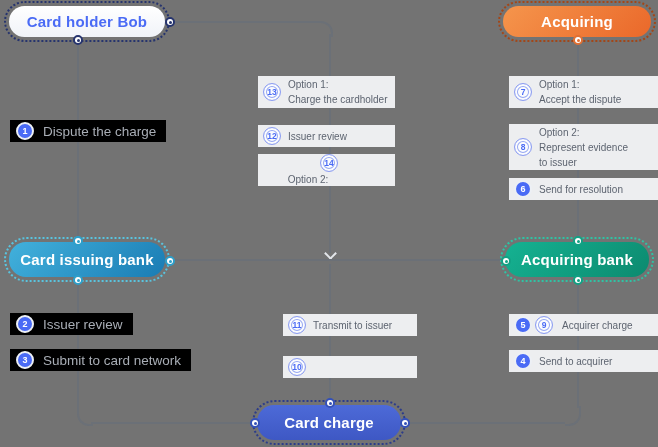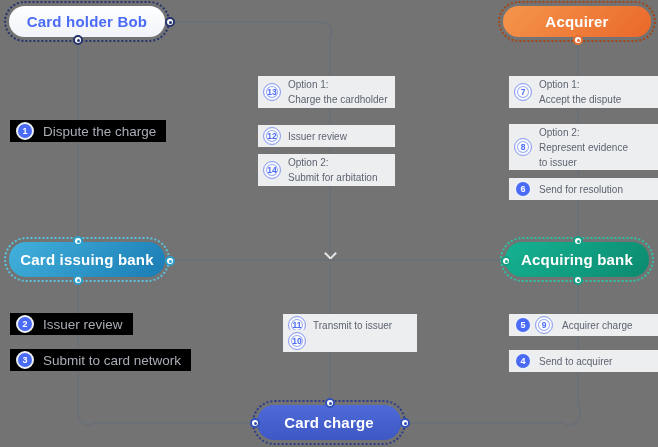--- a/index.html
+++ b/index.html
@@ -56,21 +56,21 @@
   .badge.outline {
     background:#fbfcfe; color:#4a6bf5; border:1px solid #8b9cf1; font-size:8.5px;
     box-shadow: inset 0 0 0 2px #fbfcfe, inset 0 0 0 3px #97a8f2;
   }
   
   .lbox {
     position:absolute; background:#edeef0; display:flex; align-items:center;
     box-sizing:border-box; padding-left:5px;
   }
   .lbox .ltext { margin-left:7px; font-size:10px; color:#5d6470; line-height:15px; white-space:nowrap; }
-  .lbox.clip { overflow:hidden; }
+  .lbox.clip { overflow:hidden;flex-direction:column; }
   .lbox .badge.outline { box-shadow: inset 0 0 0 2px #fbfcfe, inset 0 0 0 3px #97a8f2; }
   .dlabel {
     position:absolute; background:#000; display:flex; align-items:center; gap:9px;
     padding:2px 10px 2px 6px; color:#a9aeb6; font-size:13.5px; white-space:nowrap;
   }
   .pair { display:inline-flex; gap:3px; margin-right:2px; }
 </style>
 </head>
 <body>
 
@@ -91,21 +91,21 @@
   <div class="vline" style="left:329px;top:34px;height:219px"></div>
   <div class="arrow-down" style="left:326px;top:249px"></div>
   <div class="vline" style="left:329px;top:264px;height:134px"></div>
 
   <div class="hline" style="left:175px;top:259px;width:326px"></div>
 
   <div class="node card-holder" style="left:4px;top:1px;width:166px;height:41px">
     <div class="node-pill">Card holder Bob</div>
   </div>
   <div class="node merchant" style="left:498px;top:1px;width:158px;height:41px">
-    <div class="node-pill">Acquirer</div>
+    <div class="node-pill">Acquiring</div>
   </div>
   <div class="node issuing" style="left:4px;top:237px;width:166px;height:45px">
     <div class="node-pill">Card issuing bank</div>
   </div>
   <div class="node acquiring" style="left:500px;top:237px;width:154px;height:45px">
     <div class="node-pill">Acquiring bank</div>
   </div>
   <div class="node network" style="left:252px;top:400px;width:154px;height:45px">
     <div class="node-pill">Card charge</div>
   </div>
@@ -151,21 +151,21 @@
     <span class="badge outline">14</span>
     <div class="ltext">
       <div>Option 2:</div>
       <div>Submit for arbitation</div>
     </div>
   </div>
   <div class="lbox" style="left:283px;top:314px;width:134px;height:22px">
     <span class="badge outline">11</span>
     <div class="ltext">Transmit to issuer</div>
   </div>
-  <div class="lbox" style="left:283px;top:330px;width:134px;height:22px">
+  <div class="lbox" style="left:283px;top:356px;width:134px;height:22px">
     <span class="badge outline">10</span>
   </div>
 
   <div class="lbox" style="left:509px;top:76px;width:149px;height:32px">
     <span class="badge outline">7</span>
     <div class="ltext">
       <div>Option 1:</div>
       <div>Accept the dispute</div>
     </div>
   </div>

